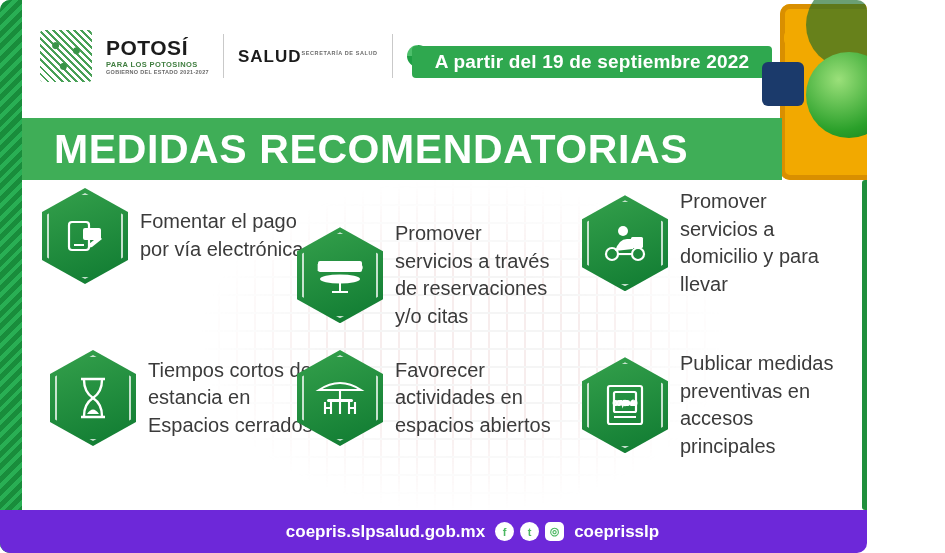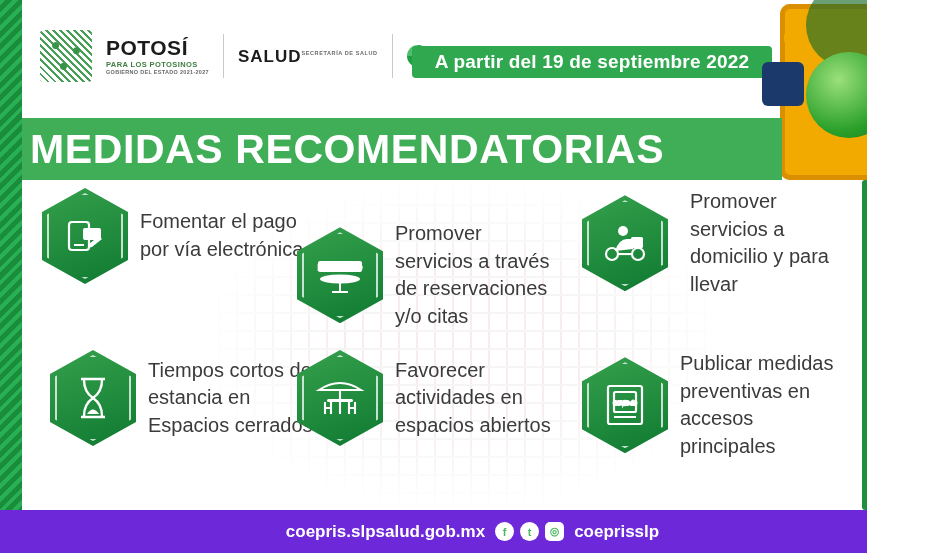--- a/index.html
+++ b/index.html
@@ -1,21 +1,21 @@
 <!DOCTYPE html>
 <html><head>
 <meta charset="utf-8">
 <style>
   html,body{margin:0;padding:0;}
   body{
     width:945px;height:553px;overflow:hidden;
     font-family:"Liberation Sans",sans-serif;
     background:#ffffff;
   }
-  .poster{position:relative;width:867px;height:553px;background:#ffffff;overflow:hidden;}
+  .poster{position:relative;width:867px;height:553px;background:#ffffff;overflow:hidden;border-radius:10px;}
 
   
   .left-strip{position:absolute;left:0;top:0;width:22px;height:553px;background:#1d9e43;}
   .left-strip-pattern{position:absolute;left:0;top:0;width:22px;height:553px;
      background:repeating-linear-gradient(135deg,#2bb257 0 4px,#188a3a 4px 9px);opacity:.85;}
 
   
   .header{position:absolute;left:22px;top:8px;width:923px;height:100px;background:#ffffff;}
   .logos{position:absolute;left:18px;top:22px;display:flex;align-items:center;gap:14px;}
   .seal{width:52px;height:52px;border-radius:4px;
@@ -40,21 +40,21 @@
   .coepris-title{font-size:17px;font-weight:bold;color:#1b7a34;letter-spacing:.5px;}
   .coepris-sub{font-size:4.6px;font-weight:bold;color:#1b7a34;letter-spacing:.2px;margin-top:3px;}
 
   .date-pill{position:absolute;left:390px;top:38px;width:360px;height:32px;background:#2fa84f;
      border-radius:4px;display:flex;align-items:center;justify-content:center;}
   .date-pill span{color:#ffffff;font-size:19px;font-weight:bold;letter-spacing:.2px;}
 
   
   .title-band{position:absolute;left:22px;top:118px;width:760px;height:62px;background:#3fae57;
       display:flex;align-items:center;}
-  .title-band h1{margin:0 0 0 8px;color:#ffffff;font-size:41px;font-weight:bold;letter-spacing:.6px;}
+  .title-band h1{margin:0 0 0 32px;color:#ffffff;font-size:41px;font-weight:bold;letter-spacing:.6px;}
 
   
   .content{position:absolute;left:22px;top:180px;width:836px;height:330px;background:#ffffff;overflow:hidden;}
   .bg-pattern{position:absolute;left:180px;top:0px;width:520px;height:330px;opacity:.14;
      background:
        repeating-linear-gradient(0deg,transparent 0 16px,#bdbdbd 16px 18px),
        repeating-linear-gradient(90deg,transparent 0 16px,#c88 16px 18px);
      -webkit-mask-image:radial-gradient(ellipse at center,#000 35%,transparent 72%);
      mask-image:radial-gradient(ellipse at center,#000 35%,transparent 72%);}
 
@@ -197,21 +197,21 @@
         <div class="hex">
           <svg width="52" height="44" viewBox="0 0 52 44" fill="none" stroke="#ffffff" stroke-width="2.2">
             <circle cx="24" cy="10" r="5" fill="#ffffff" stroke="none"></circle>
             <path d="M16 30 q4 -12 12 -12 h6 v10" fill="#ffffff" stroke="none"></path>
             <rect x="32" y="16" width="12" height="11" rx="1.5" fill="#ffffff" stroke="none"></rect>
             <circle cx="13" cy="33" r="6"></circle>
             <circle cx="39" cy="33" r="6"></circle>
             <line x1="19" y1="33" x2="33" y2="33"></line>
           </svg>
         </div>
-        <div class="label" style="max-width:150px;margin-left:10px;">Promover servicios a domicilio y para llevar</div>
+        <div class="label" style="max-width:150px;">Promover servicios a domicilio y para llevar</div>
       </div>
 
       <div class="item" style="left:20px;top:170px;margin-left:8px;">
         <div class="hex">
           <svg width="40" height="48" viewBox="0 0 40 48" fill="none" stroke="#ffffff" stroke-width="2.4">
             <line x1="8" y1="5" x2="32" y2="5"></line>
             <line x1="8" y1="43" x2="32" y2="43"></line>
             <path d="M11 6 q0 12 9 18 q-9 6 -9 18"></path>
             <path d="M29 6 q0 12 -9 18 q9 6 9 18"></path>
             <path d="M14 40 q6 -9 12 0z" fill="#ffffff" stroke="none"></path>

